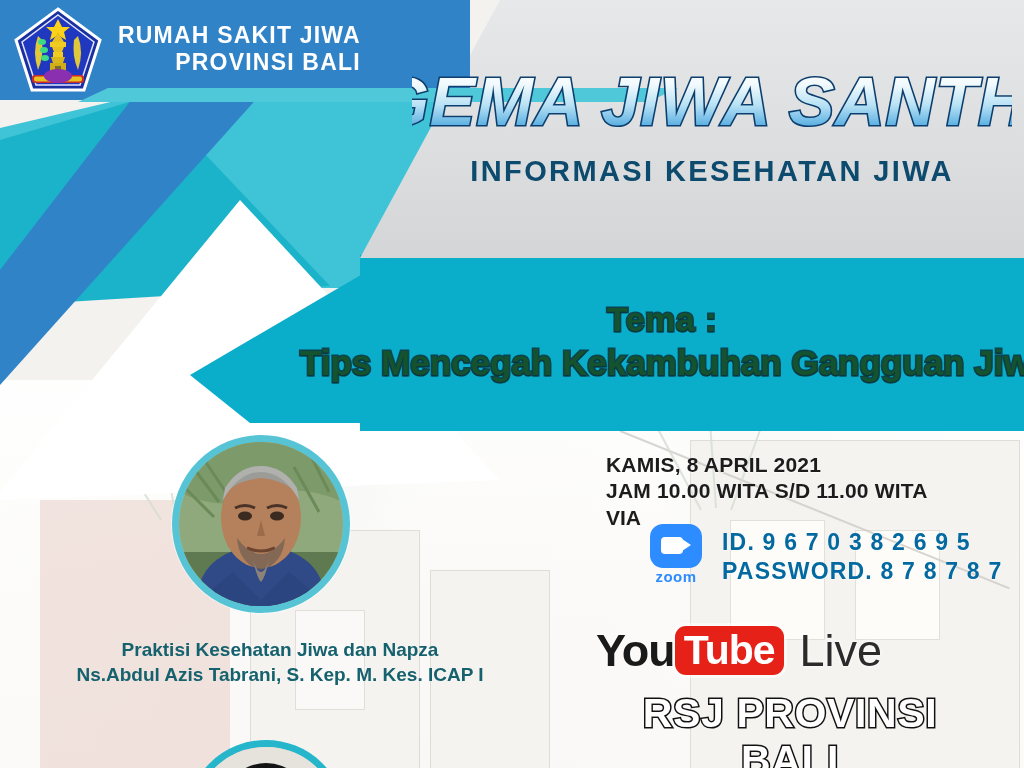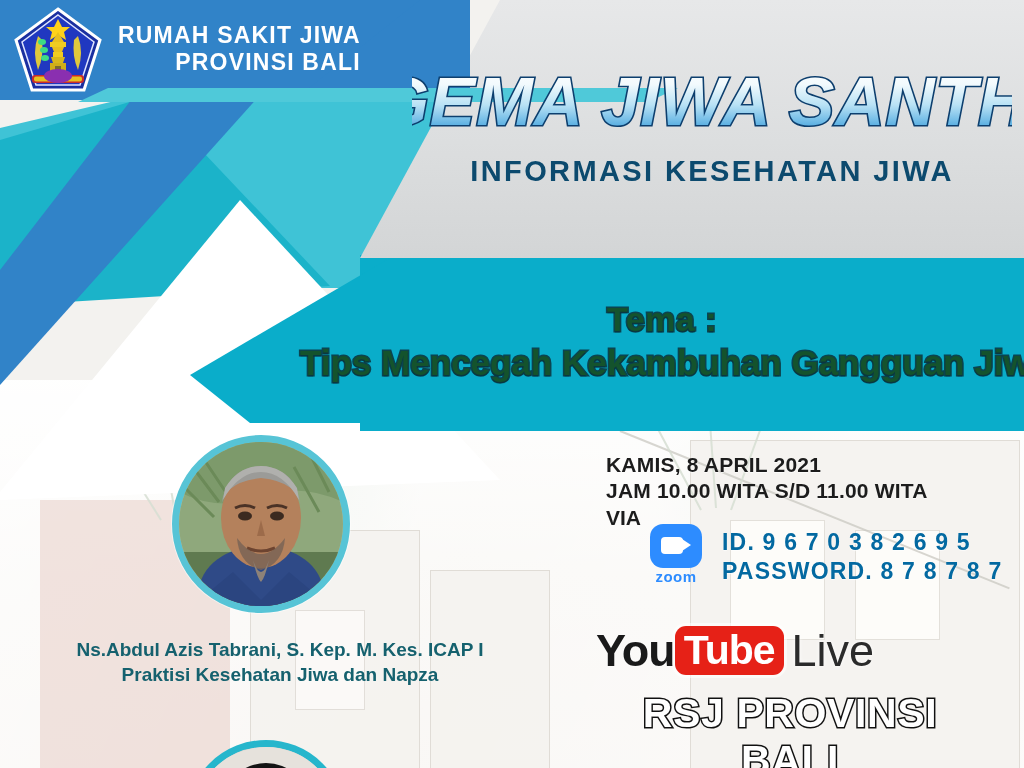--- a/index.html
+++ b/index.html
@@ -239,21 +239,21 @@
   }
   .yt-tube {
     font-size:41px; font-weight:bold; color:#ffffff;
     font-family:"Liberation Sans", sans-serif; line-height:44px;
     letter-spacing:-1px;
     margin-top:32px;
   }
   .yt-live {
     font-size:45px; color:#2b2b2b; font-weight:normal;
     font-family:"Liberation Sans", sans-serif; line-height:46px;
-    margin-left:8px;
+    margin-left:16px;
     text-shadow:0 0 4px rgba(255,255,255,0.95);
   }
   .yt-channel {
     position:absolute; left:590px; top:690px; width:400px;
     text-align:center;
     color:#ffffff; font-weight:bold; font-size:41px;
     letter-spacing:0.6px;
     font-family:"Liberation Sans", sans-serif;
     -webkit-text-stroke:3px #111111;
     paint-order:stroke fill;
@@ -367,22 +367,22 @@
 
   <div class="avatar2">
     <svg class="face-art" viewBox="0 0 146 146">
       <rect width="146" height="146" fill="#e6e2dc"></rect>
       <ellipse cx="73" cy="56" rx="42" ry="40" fill="#141414"></ellipse>
       <ellipse cx="73" cy="80" rx="30" ry="36" fill="#c79a78"></ellipse>
     </svg>
   </div>
 
   <div class="speaker-caption">
+    <span class="ln">Praktisi Kesehatan Jiwa dan Napza</span>
     <span class="ln">Ns.Abdul Azis Tabrani, S. Kep. M. Kes. ICAP I</span>
-    <span class="ln">Praktisi Kesehatan Jiwa dan Napza</span>
   </div>
 
   <div class="event-block">
     <div class="ev-line">KAMIS, 8 APRIL 2021</div>
     <div class="ev-line">JAM 10.00 WITA S/D 11.00 WITA</div>
     <div class="via-row">
       <span class="via-label">VIA</span>
     </div>
   </div>
 

